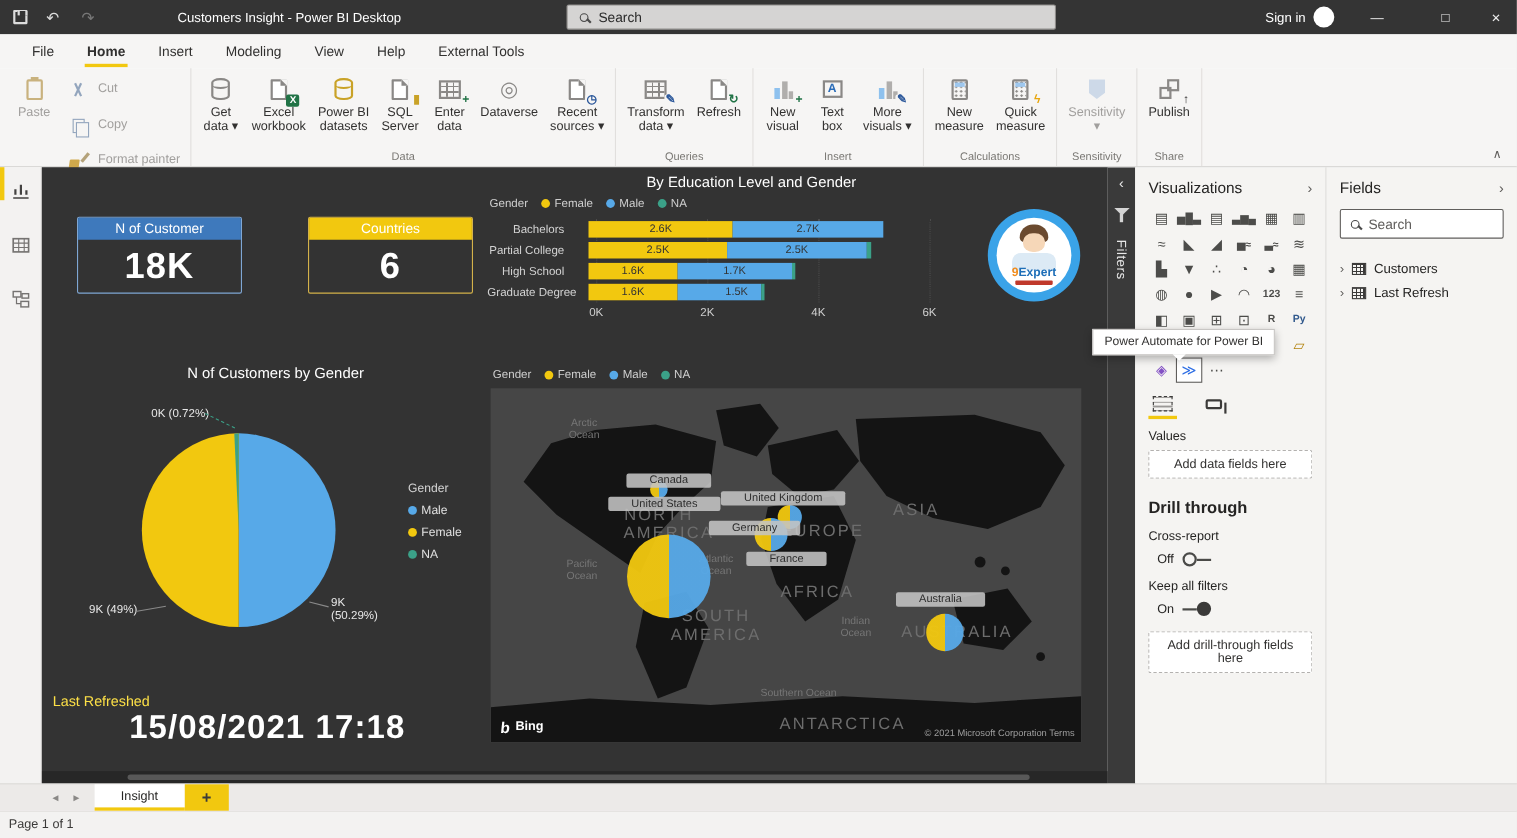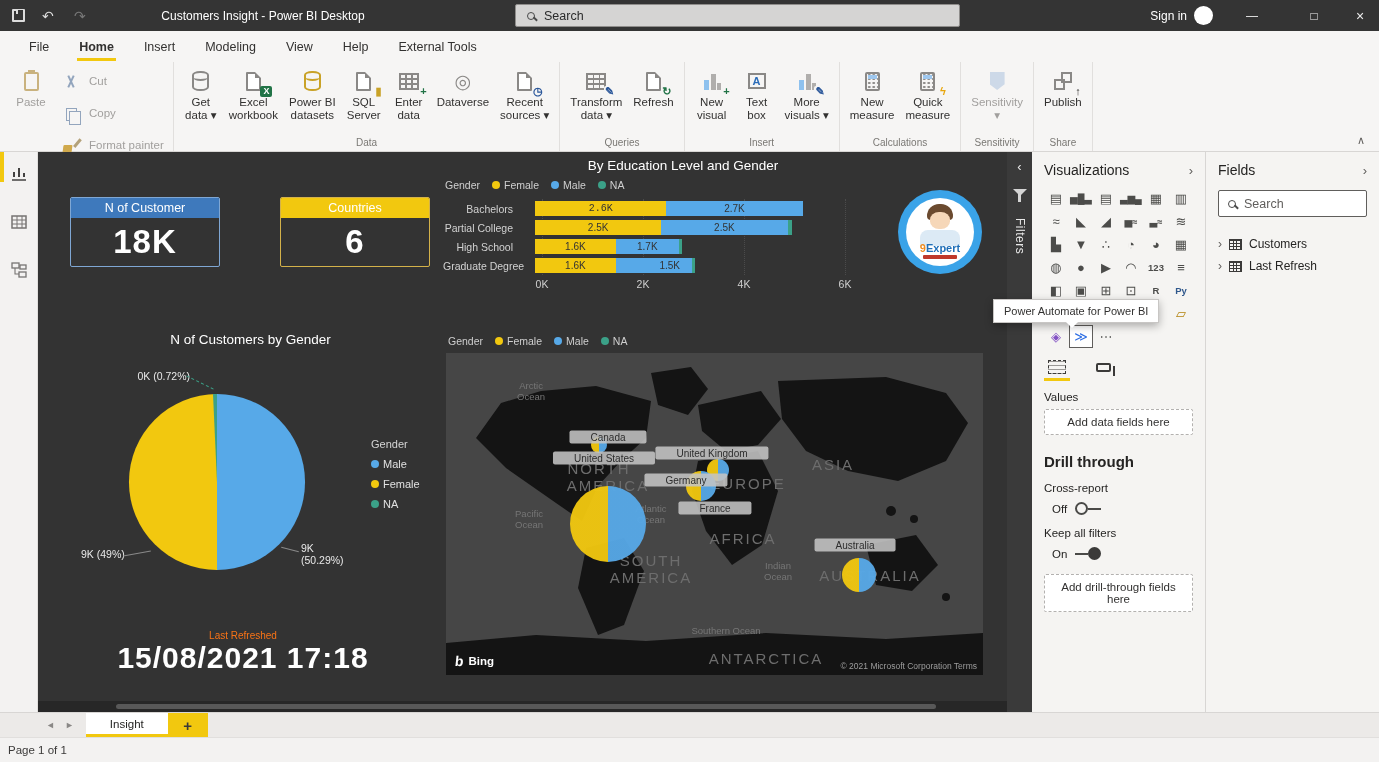--- a/index.html
+++ b/index.html
@@ -122,21 +122,21 @@
   .map-box{position:relative;background:#464646;overflow:hidden}
   .pill{position:absolute;transform:translate(-50%,-50%);background:rgba(196,196,196,.88);color:#2d2d2d;font-size:10px;padding:1px 21px;border-radius:2px;white-space:nowrap;z-index:5}
   .mlbl{position:absolute;transform:translate(-50%,-50%);color:#7c7c7c;white-space:nowrap;z-index:2}
   .mlbl.o{font-size:9.5px;color:#767676}
   .mlbl.r{font-size:15px;color:#6d6d6d;letter-spacing:2px}
   .mpie{position:absolute;border-radius:50%;background:conic-gradient(from 180deg,var(--yellow) 0 50%,var(--blue) 50% 100%);opacity:.95;z-index:4}
   .bing{position:absolute;left:9px;bottom:6px;color:#fff;font-size:11.5px;font-weight:bold;z-index:6;display:flex;gap:5px;align-items:center}
   .bing-b{font-size:14px;transform:skewX(-6deg)}
   .mcopy{position:absolute;right:6px;bottom:4px;font-size:8.5px;color:#9d9d9d;z-index:6}
 
-  .refresh-title{font-size:10px;color:#f97316;text-align:center}
+  .refresh-title{font-size:13px;color:#fde047;}
   .refresh-value{font-size:30px;font-weight:bold;color:#fff;text-align:center;letter-spacing:1px}
 
   
   .fstrip{width:25px;background:#3a3a3a;color:#e8e8e8;display:flex;flex-direction:column;align-items:center;padding-top:8px;gap:16px}
   .fstrip .chev{font-size:13px;line-height:1}
   .funnel{position:relative;width:14px;height:13px}
   .funnel::before{content:"";position:absolute;left:0;top:0;border-left:7px solid transparent;border-right:7px solid transparent;border-top:7px solid #d4d4d4}
   .funnel::after{content:"";position:absolute;left:5.5px;top:5px;width:3px;height:8px;background:#d4d4d4}
   .vtext{writing-mode:vertical-rl;font-size:12px;letter-spacing:.5px}
 
@@ -455,37 +455,37 @@
         <div class="bar-area" id="bar-area">
           <div class="bar-grid" id="bar-grid">
               <div class="gline" style="left: 0px;"></div>
               <div class="gline" style="left: 101px;"></div>
               <div class="gline" style="left: 202px;"></div>
               <div class="gline" style="left: 303px;"></div>
             </div>
         <div class="bar-row">
               <span class="bar-cat">Bachelors</span>
               <div class="bar-plot">
-                <div class="seg" style="width: 131.3px; background: rgb(242, 200, 15); font-family: Liberation Mono, monospace;">2.6K</div>
+                <div class="seg" style="width: 131.3px; background: rgb(242, 200, 15);">2.6K</div>
                 <div class="seg" style="width: 136.35px; background: rgb(87, 169, 232);">2.7K</div>
               </div>
             </div>
             <div class="bar-row">
               <span class="bar-cat">Partial College</span>
               <div class="bar-plot">
                 <div class="seg" style="width: 126.25px; background: rgb(242, 200, 15);">2.5K</div>
                 <div class="seg" style="width: 126.25px; background: rgb(87, 169, 232);">2.5K</div>
                 <div class="seg" style="width: 4.04px; background: rgb(59, 161, 136);"></div>
               </div>
             </div>
             <div class="bar-row">
               <span class="bar-cat">High School</span>
               <div class="bar-plot">
                 <div class="seg" style="width: 80.8px; background: rgb(242, 200, 15);">1.6K</div>
-                <div class="seg" style="width: 63px; background: rgb(87, 169, 232);">1.7K</div>
+                <div class="seg" style="width: 104px; background: rgb(87, 169, 232);">1.7K</div>
                 <div class="seg" style="width: 3.03px; background: rgb(59, 161, 136);"></div>
               </div>
             </div>
             <div class="bar-row">
               <span class="bar-cat">Graduate Degree</span>
               <div class="bar-plot">
                 <div class="seg" style="width: 80.8px; background: rgb(242, 200, 15);">1.6K</div>
                 <div class="seg" style="width: 75.75px; background: rgb(87, 169, 232); padding-left: 32px;">1.5K</div>
                 <div class="seg" style="width: 3.03px; background: rgb(59, 161, 136);"></div>
               </div>

